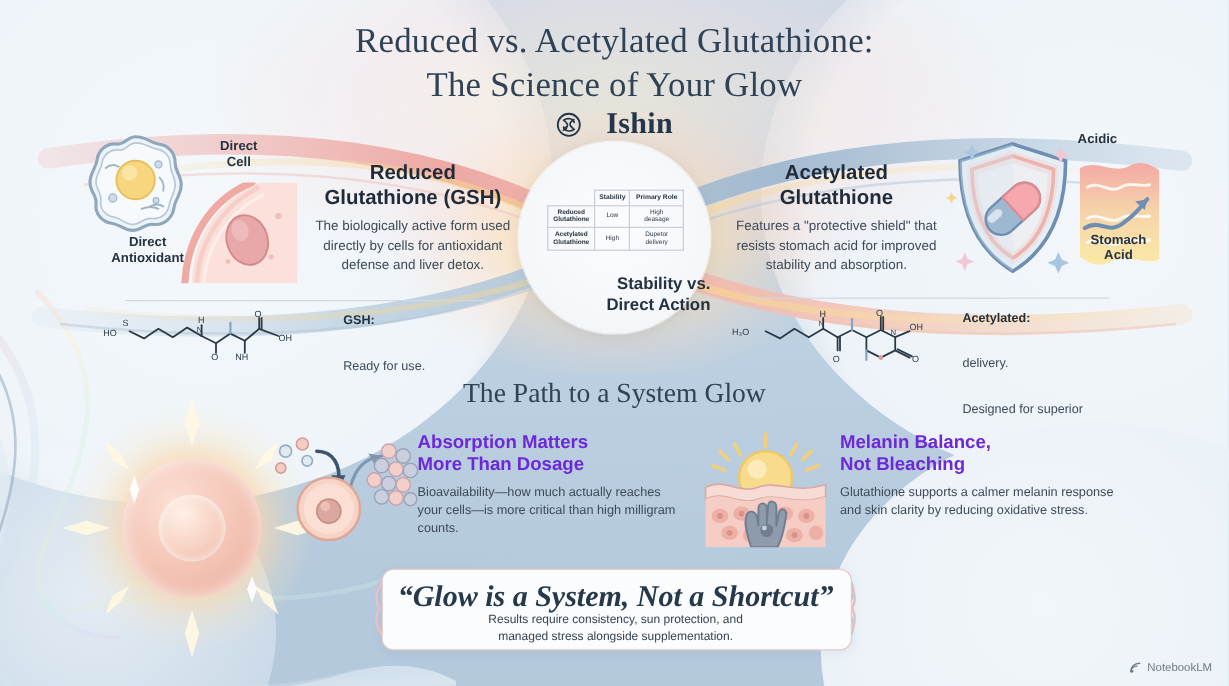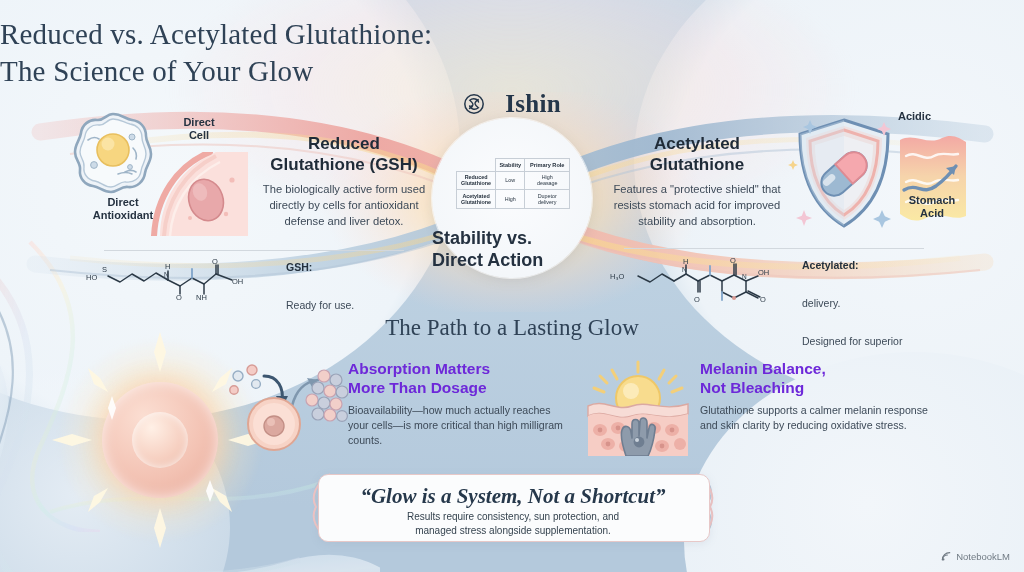--- a/index.html
+++ b/index.html
@@ -45,21 +45,21 @@
      box-shadow:inset 0 0 14px rgba(255,255,255,.75), 0 0 22px rgba(248,205,180,.8);}
   .orb-hole{position:absolute;left:50%;top:50%;transform:translate(-50%,-50%);
      width:56px;height:56px;border-radius:50%;
      background:radial-gradient(circle at 35% 28%, #fff0e6 0%, #f6cfc0 60%, #eab6a4 100%);
      box-shadow:inset 0 0 8px rgba(255,255,255,.85);}
 
   
   .band{position:absolute;left:0;top:92px;width:1024px;height:220px;}
 
   
-  .title{position:absolute;left:0;right:0;top:16px;text-align:left;
+  .title{position:absolute;left:0;right:0;top:16px;text-align:center;
     font-family:"Liberation Serif", serif;color:#2f4256;font-size:29px;line-height:1.28;
     letter-spacing:.2px;}
   .title .l2{display:block;}
   .brand{position:absolute;left:0;right:0;top:90px;display:flex;justify-content:center;align-items:center;gap:20px;}
   .brand-name{font-family:"Liberation Serif", serif;font-weight:bold;font-size:25px;color:#24364a;letter-spacing:.3px;}
 
   
   .card{position:absolute;}
   .card-left{left:64px;top:104px;width:370px;height:190px;}
   .card-right{right:44px;top:108px;width:374px;height:192px;}
@@ -74,40 +74,40 @@
   
   .center-circle{position:absolute;left:432px;top:118px;width:160px;height:160px;border-radius:50%;
     background:radial-gradient(circle at 50% 45%, #fbfcfe 0%, #f4f7fa 70%, #eef3f8 100%);
     box-shadow:0 0 0 1px rgba(255,255,255,.6), 0 2px 12px rgba(110,130,150,.18);}
   .ctable{position:absolute;left:456px;top:158px;width:114px;
     border-collapse:collapse;font-size:5.4px;color:#2a3744;}
   .ctable th,.ctable td{border:.6px solid #c7ced6;padding:2.5px 1px;text-align:center;line-height:1.18;}
   .ctable th{font-weight:bold;font-size:5.6px;color:#1f2b38;}
   .ctable .rh{font-weight:bold;font-size:5.4px;color:#1f2b38;}
   .ctable .blank{border:none;background:transparent;}
-  .center-cap{position:absolute;left:432px;top:228px;width:160px;text-align:left;
-    font-weight:bold;color:#243140;font-size:18px;line-height:1.22;}
+  .center-cap{position:absolute;left:432px;top:228px;width:160px;text-align:right;
+    font-weight:bold;color:#243140;font-size:14px;line-height:1.22;}
 
   
   .mid-title{position:absolute;left:0;right:0;top:315px;text-align:center;
     font-family:"Liberation Serif", serif;color:#2f4256;font-size:23px;}
   .mid-card{position:absolute;top:360px;}
   .mid-left{left:348px;width:320px;}
   .mid-right{left:700px;width:300px;}
   .mid-h{font-weight:bold;color:#6d28d9;font-size:15.5px;line-height:1.2;}
   .mid-p{color:#3d4a58;font-size:10.6px;line-height:1.42;margin-top:6px;}
 
   
   .quote-box{position:absolute;left:318px;top:474px;width:390px;height:66px;
     background:#fbfcfd;border:1.4px solid #e7c8c8;border-radius:10px;
     box-shadow:0 2px 8px rgba(120,140,160,.13);}
   .quote-deco{position:absolute;left:300px;top:468px;width:426px;height:78px;}
   .quote-t{position:absolute;left:318px;top:484px;width:390px;text-align:center;
     font-family:"Liberation Serif", serif;font-style:italic;font-weight:bold;
-    color:#26384b;font-size:21px;}
+    color:#26384b;font-size:25px;}
   .quote-s{position:absolute;left:330px;top:510px;width:366px;text-align:center;
     color:#35434f;font-size:10px;line-height:1.42;}
 
   
   .wm{position:absolute;right:14px;bottom:10px;display:flex;align-items:center;gap:4px;
     color:#5b6670;font-size:9.5px;opacity:.85;}
 </style>
 </head>
 <body>
 
@@ -448,21 +448,21 @@
       </td>
     </tr>
   </tbody>
     </table>
 
   <div class="center-cap">
     <div>Stability vs.</div>
     <div>Direct Action</div>
   </div>
 
-  <div class="mid-title">The Path to a Lasting Glow</div>
+  <div class="mid-title">The Path to a System Glow</div>
 
   <div class="mid-card mid-left">
     <svg style="position:absolute;left:-122px;top:2px;width:126px;height:92px" viewBox="0 0 126 92">
       <g>
         <circle cx="12" cy="14" r="5" fill="#e2e9f0" stroke="#97aec4" stroke-width="1.4"></circle>
         <circle cx="26" cy="8" r="5" fill="#f4ccc6" stroke="#d79c96" stroke-width="1.4"></circle>
         <circle cx="30" cy="22" r="4.4" fill="#e2e9f0" stroke="#97aec4" stroke-width="1.4"></circle>
         <circle cx="8" cy="28" r="4.2" fill="#f4ccc6" stroke="#d79c96" stroke-width="1.4"></circle>
       </g>
       <path d="M38,14 C52,14 58,26 56,40" fill="none" stroke="#3c5670" stroke-width="3" stroke-linecap="round"></path>

